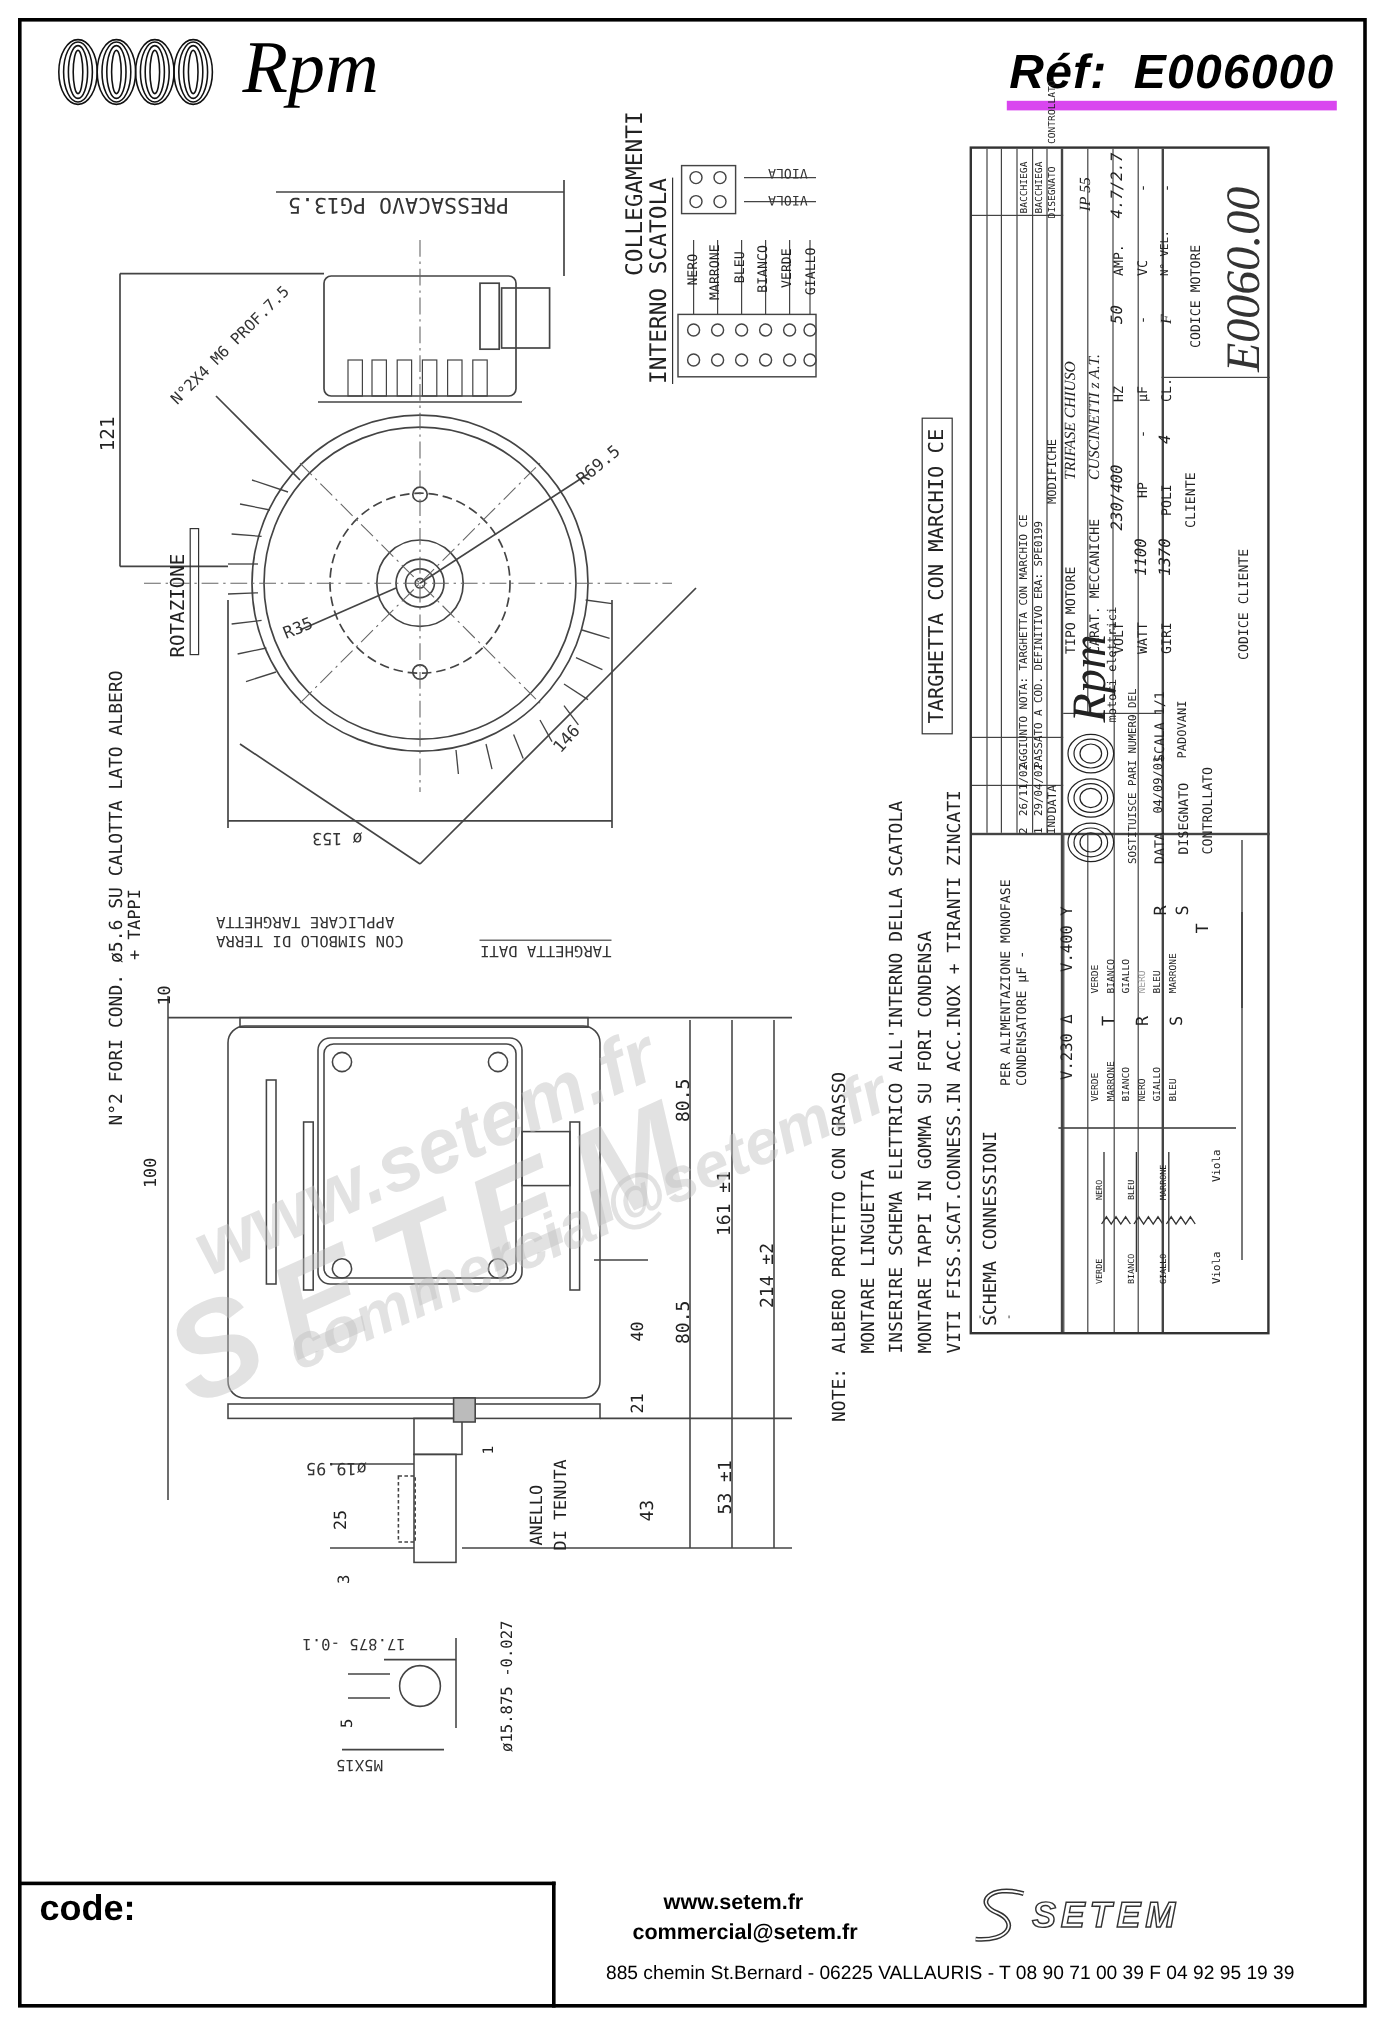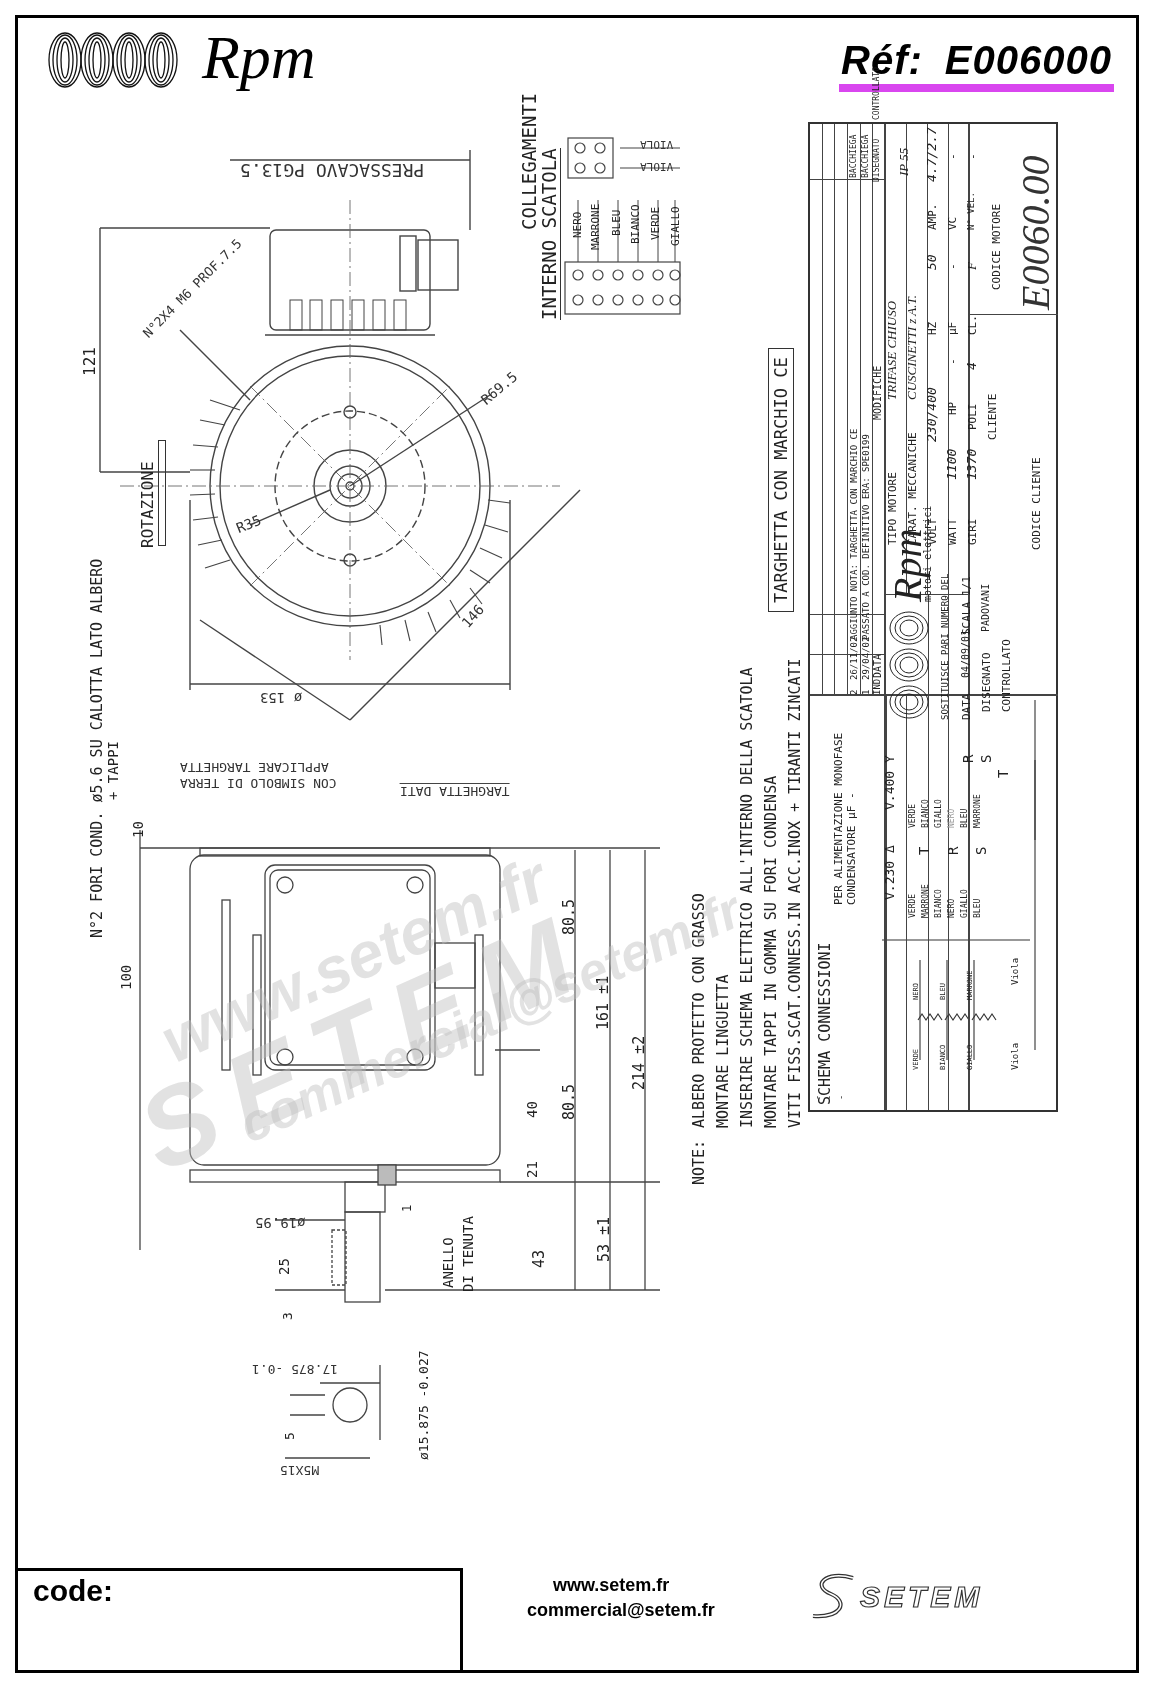--- a/index.html
+++ b/index.html
@@ -397,18 +397,19 @@
 <div class="wm" style="left:150px;top:1010px;font-size:64px;transform:rotate(-24deg);">www.setem.fr</div>
 <div class="wm" style="left:120px;top:1080px;font-size:110px;transform:rotate(-24deg);letter-spacing:20px;">SETEM</div>
 <div class="wm" style="left:230px;top:1100px;font-size:52px;transform:rotate(-24deg);">commercial@setem.fr</div>
 
 <div class="footer-code">
   <div class="code-label">code:</div>
 </div>
 <div class="footer-info">
   <div class="web">www.setem.fr</div>
   <div class="mail">commercial@setem.fr</div>
+  <div class="addr">885 chemin St.Bernard  -  06225 VALLAURIS  -  T 08 90 71 00 39   F 04 92 95 19 39</div>
   <svg style="left:340px;top:2px" width="60" height="48" viewBox="0 0 60 48">
     <path d="M48 6 C20 -2 6 14 26 22 C44 30 36 46 8 44" fill="none" stroke="#333" stroke-width="4"></path>
     <path d="M48 6 C20 -2 6 14 26 22 C44 30 36 46 8 44" fill="none" stroke="#fff" stroke-width="1.5"></path>
   </svg>
   <div class="setem">SETEM</div>
 </div>
 
 </body></html>

